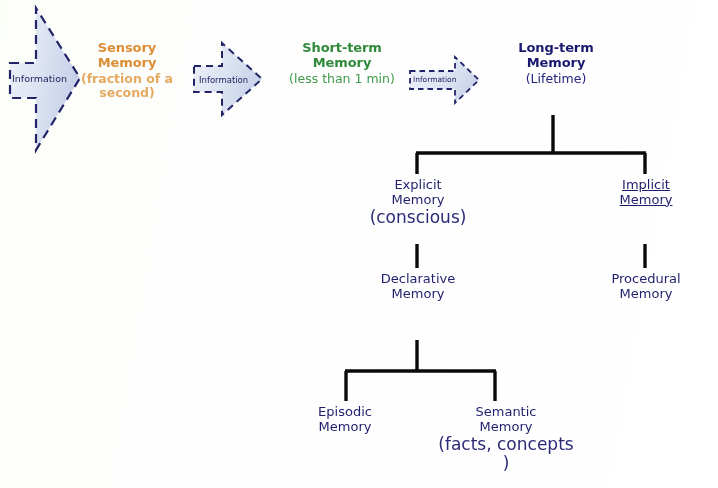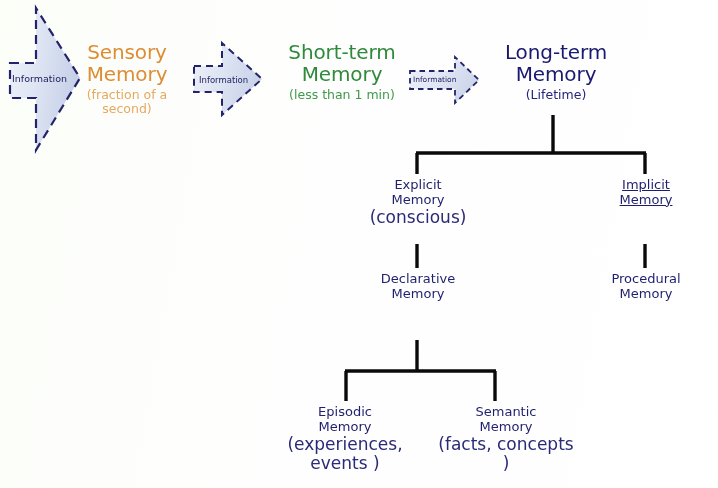--- a/index.html
+++ b/index.html
@@ -38,30 +38,31 @@
     display: block;
     white-space: pre-line;
   }
   .node .sub {
     display: block;
     white-space: pre-line;
   }
 
   
   .stage .ttl {
-    font-size: 20px;
+    font-size: 13px;
     letter-spacing: -0.1px;
+    font-weight: bold;
   }
   .stage .sub {
     font-size: 12.5px;
     margin-top: 2px;
   }
   #stage-sensory { left: 74px; top: 41px; width: 106px; }
   #stage-sensory .ttl { color: #dd8d33; }
-  #stage-sensory .sub { color: #e5a960; }
+  #stage-sensory .sub { color: #e5a960; font-weight: bold; }
 
   #stage-short { left: 272px; top: 41px; width: 140px; }
   #stage-short .ttl { color: #2f8a3b; }
   #stage-short .sub { color: #3f9a4a; }
 
   #stage-long { left: 486px; top: 41px; width: 140px; }
   #stage-long .ttl { color: #191970; }
   #stage-long .sub { color: #24247e; }
 
   
@@ -185,22 +186,20 @@
   </div>
 
   <div class="node tnode" id="node-procedural">
     <span class="ttl">Procedural
 Memory</span>
   </div>
 
   <div class="node tnode" id="node-episodic">
     <span class="ttl">Episodic
 Memory</span>
-    <span class="sub">(experiences,
-events )</span>
   </div>
 
   <div class="node tnode" id="node-semantic">
     <span class="ttl">Semantic
 Memory</span>
     <span class="sub">(facts, concepts )</span>
   </div>
 
 </div>
 

